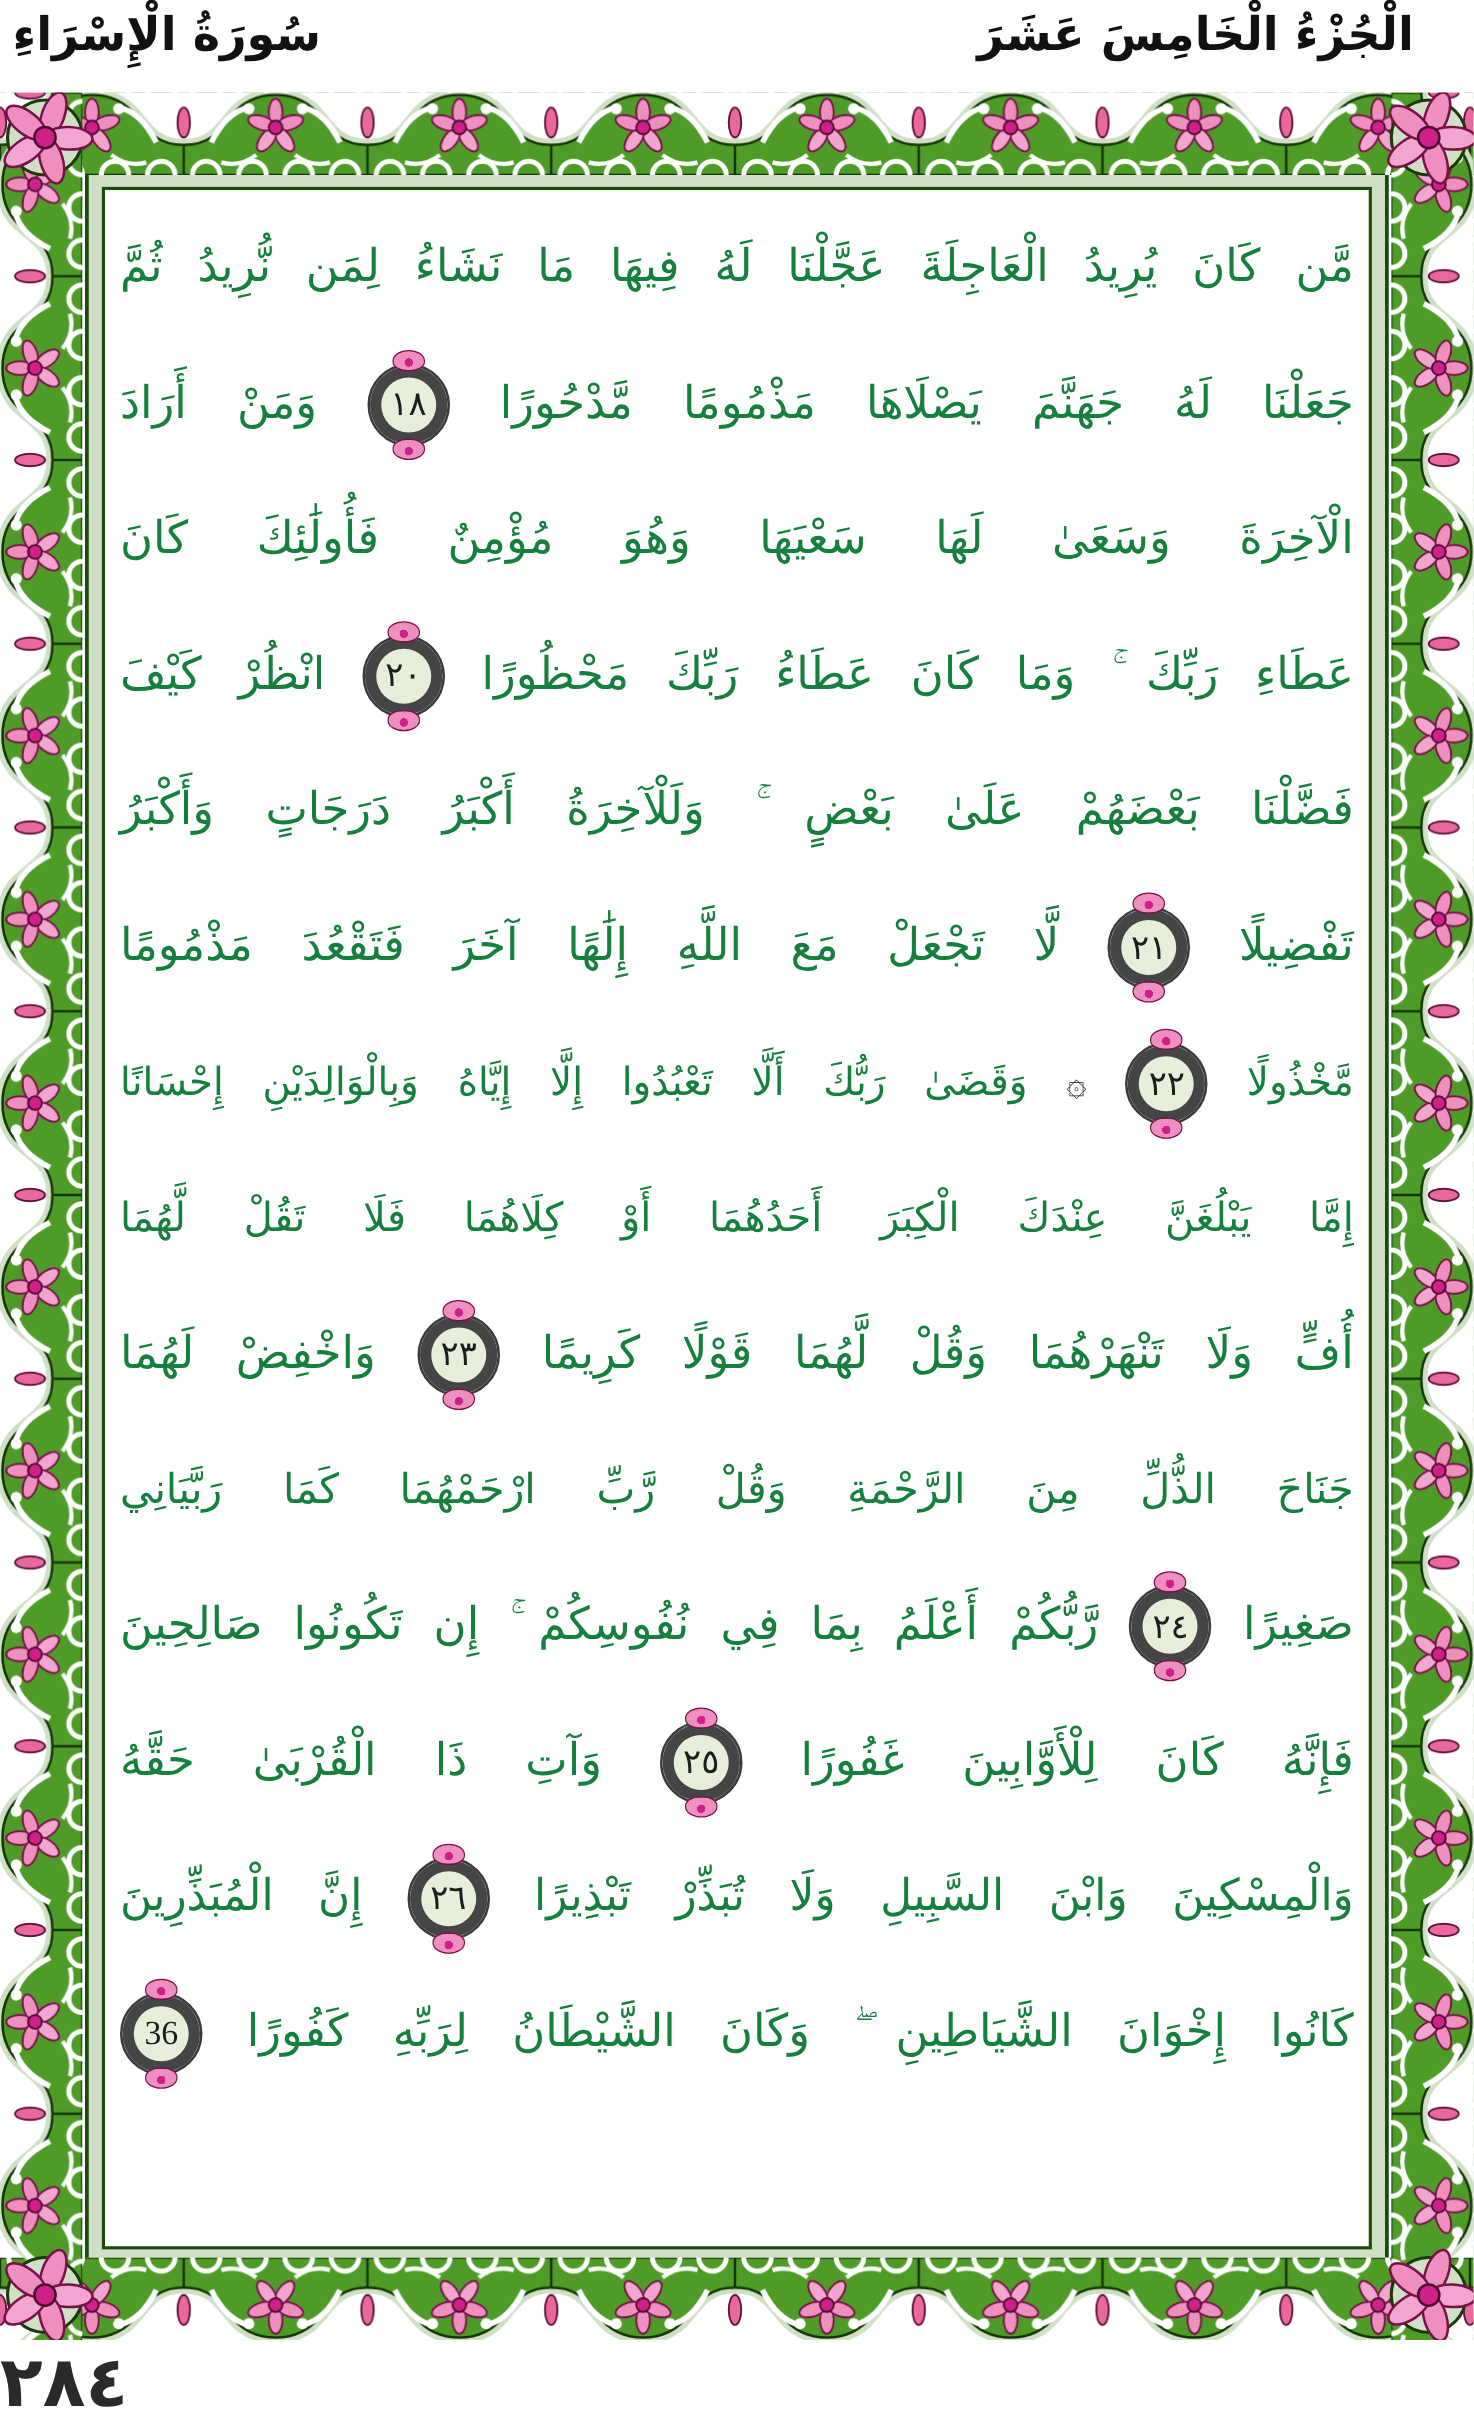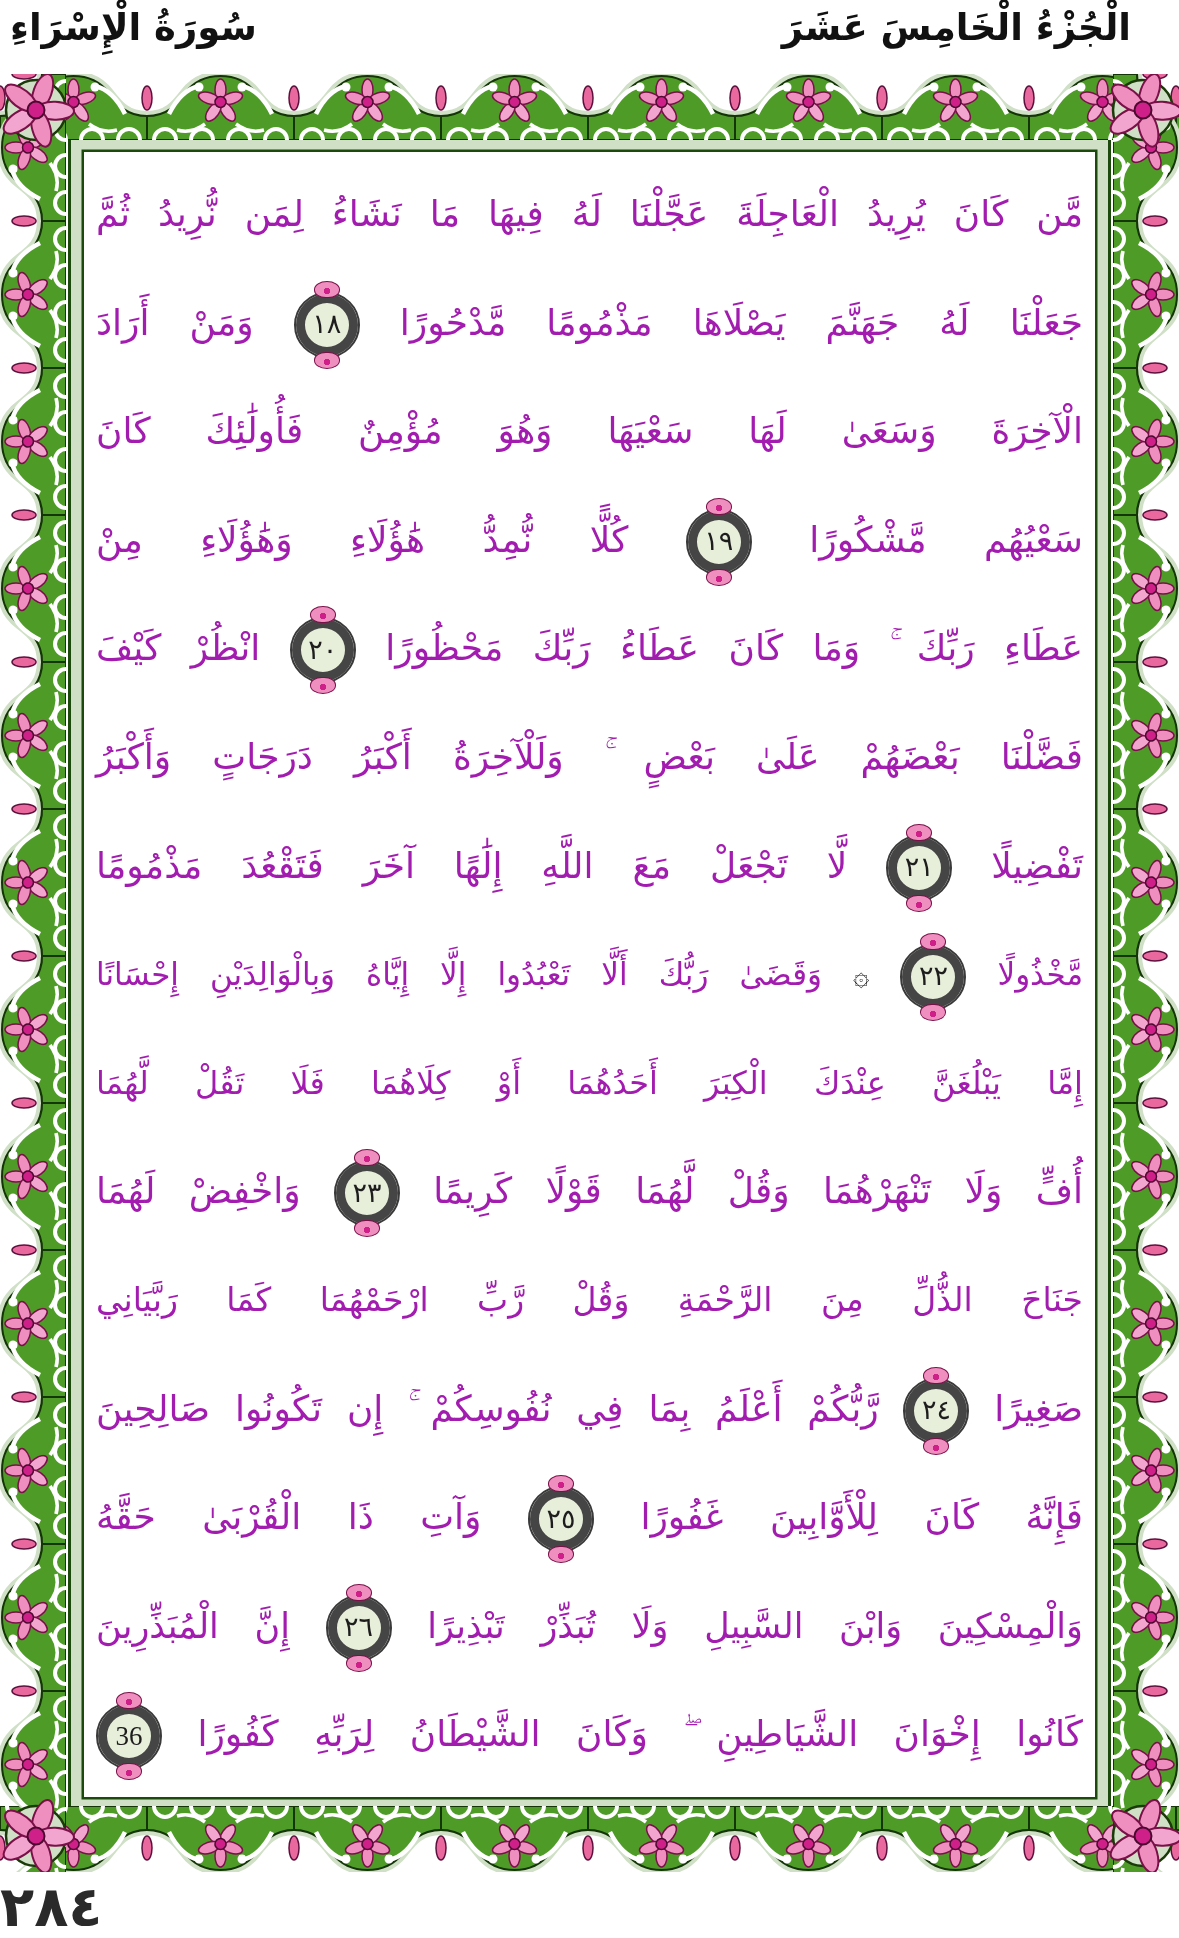--- a/index.html
+++ b/index.html
@@ -45,21 +45,21 @@
     direction:rtl;
   }
   .quran-line{
     height:108.6px;
     line-height:108.6px;
     text-align:justify;
     text-align-last:justify;
     color:#191919;
     white-space:normal;
   }
-  .ayah-text{ color:#a21caf; }
+  .ayah-text{ color:#15803d; }
   .hizb-star{ color:#222; font-size:0.9em; }
   .verse-marker{
     display:inline-flex;
     align-items:center; justify-content:center;
     width:62px; height:62px;
     border-radius:50%;
     background:#e7efdb;
     border:2px solid #3a3a3a;
     box-shadow: inset 0 0 0 9px #454545, inset 0 0 0 7px #ffffff;
     font-size:27px; line-height:1;
@@ -186,21 +186,20 @@
   <use href="#cornerFlower" transform="translate(36,36)"></use>
   <use href="#cornerFlower" transform="translate(1143,36)"></use>
   <use href="#cornerFlower" transform="translate(36,1762)"></use>
   <use href="#cornerFlower" transform="translate(1143,1762)"></use>
 </svg>
 
 <div class="text-area">
   <div class="quran-line" style="font-size: 36px;"><span class="ayah-text">مَّن كَانَ يُرِيدُ الْعَاجِلَةَ عَجَّلْنَا لَهُ فِيهَا مَا نَشَاءُ لِمَن نُّرِيدُ ثُمَّ</span> </div>
   <div class="quran-line" style="font-size: 36px;"><span class="ayah-text">جَعَلْنَا لَهُ جَهَنَّمَ يَصْلَاهَا مَذْمُومًا مَّدْحُورًا</span> <span class="verse-marker">١٨</span> <span class="ayah-text">وَمَنْ أَرَادَ</span> </div>
   <div class="quran-line" style="font-size: 36px;"><span class="ayah-text">الْآخِرَةَ وَسَعَىٰ لَهَا سَعْيَهَا وَهُوَ مُؤْمِنٌ فَأُولَٰئِكَ كَانَ</span> </div>
-  <div class="quran-line" style="font-size: 36px;"><span class="ayah-text">سَعْيُهُم مَّشْكُورًا</span> <span class="verse-marker">١٩</span> <span class="ayah-text">كُلًّا نُّمِدُّ هَٰؤُلَاءِ وَهَٰؤُلَاءِ مِنْ</span> </div>
   <div class="quran-line" style="font-size: 36px;"><span class="ayah-text">عَطَاءِ رَبِّكَ ۚ وَمَا كَانَ عَطَاءُ رَبِّكَ مَحْظُورًا</span> <span class="verse-marker">٢٠</span> <span class="ayah-text">انْظُرْ كَيْفَ</span> </div>
   <div class="quran-line" style="font-size: 36px;"><span class="ayah-text">فَضَّلْنَا بَعْضَهُمْ عَلَىٰ بَعْضٍ ۚ وَلَلْآخِرَةُ أَكْبَرُ دَرَجَاتٍ وَأَكْبَرُ</span> </div>
   <div class="quran-line" style="font-size: 36px;"><span class="ayah-text">تَفْضِيلًا</span> <span class="verse-marker">٢١</span> <span class="ayah-text">لَّا تَجْعَلْ مَعَ اللَّهِ إِلَٰهًا آخَرَ فَتَقْعُدَ مَذْمُومًا</span> </div>
   <div class="quran-line" style="font-size: 31px;"><span class="ayah-text">مَّخْذُولًا</span> <span class="verse-marker">٢٢</span> <span class="hizb-star">۞</span> <span class="ayah-text">وَقَضَىٰ رَبُّكَ أَلَّا تَعْبُدُوا إِلَّا إِيَّاهُ وَبِالْوَالِدَيْنِ إِحْسَانًا</span> </div>
   <div class="quran-line" style="font-size: 32px;"><span class="ayah-text">إِمَّا يَبْلُغَنَّ عِنْدَكَ الْكِبَرَ أَحَدُهُمَا أَوْ كِلَاهُمَا فَلَا تَقُلْ لَّهُمَا</span> </div>
   <div class="quran-line" style="font-size: 36px;"><span class="ayah-text">أُفٍّ وَلَا تَنْهَرْهُمَا وَقُلْ لَّهُمَا قَوْلًا كَرِيمًا</span> <span class="verse-marker">٢٣</span> <span class="ayah-text">وَاخْفِضْ لَهُمَا</span> </div>
   <div class="quran-line" style="font-size: 33px;"><span class="ayah-text">جَنَاحَ الذُّلِّ مِنَ الرَّحْمَةِ وَقُلْ رَّبِّ ارْحَمْهُمَا كَمَا رَبَّيَانِي</span> </div>
   <div class="quran-line" style="font-size: 36px;"><span class="ayah-text">صَغِيرًا</span> <span class="verse-marker">٢٤</span> <span class="ayah-text">رَّبُّكُمْ أَعْلَمُ بِمَا فِي نُفُوسِكُمْ ۚ إِن تَكُونُوا صَالِحِينَ</span> </div>
   <div class="quran-line" style="font-size: 36px;"><span class="ayah-text">فَإِنَّهُ كَانَ لِلْأَوَّابِينَ غَفُورًا</span> <span class="verse-marker">٢٥</span> <span class="ayah-text">وَآتِ ذَا الْقُرْبَىٰ حَقَّهُ</span> </div>
   <div class="quran-line" style="font-size: 35px;"><span class="ayah-text">وَالْمِسْكِينَ وَابْنَ السَّبِيلِ وَلَا تُبَذِّرْ تَبْذِيرًا</span> <span class="verse-marker">٢٦</span> <span class="ayah-text">إِنَّ الْمُبَذِّرِينَ</span> </div>

